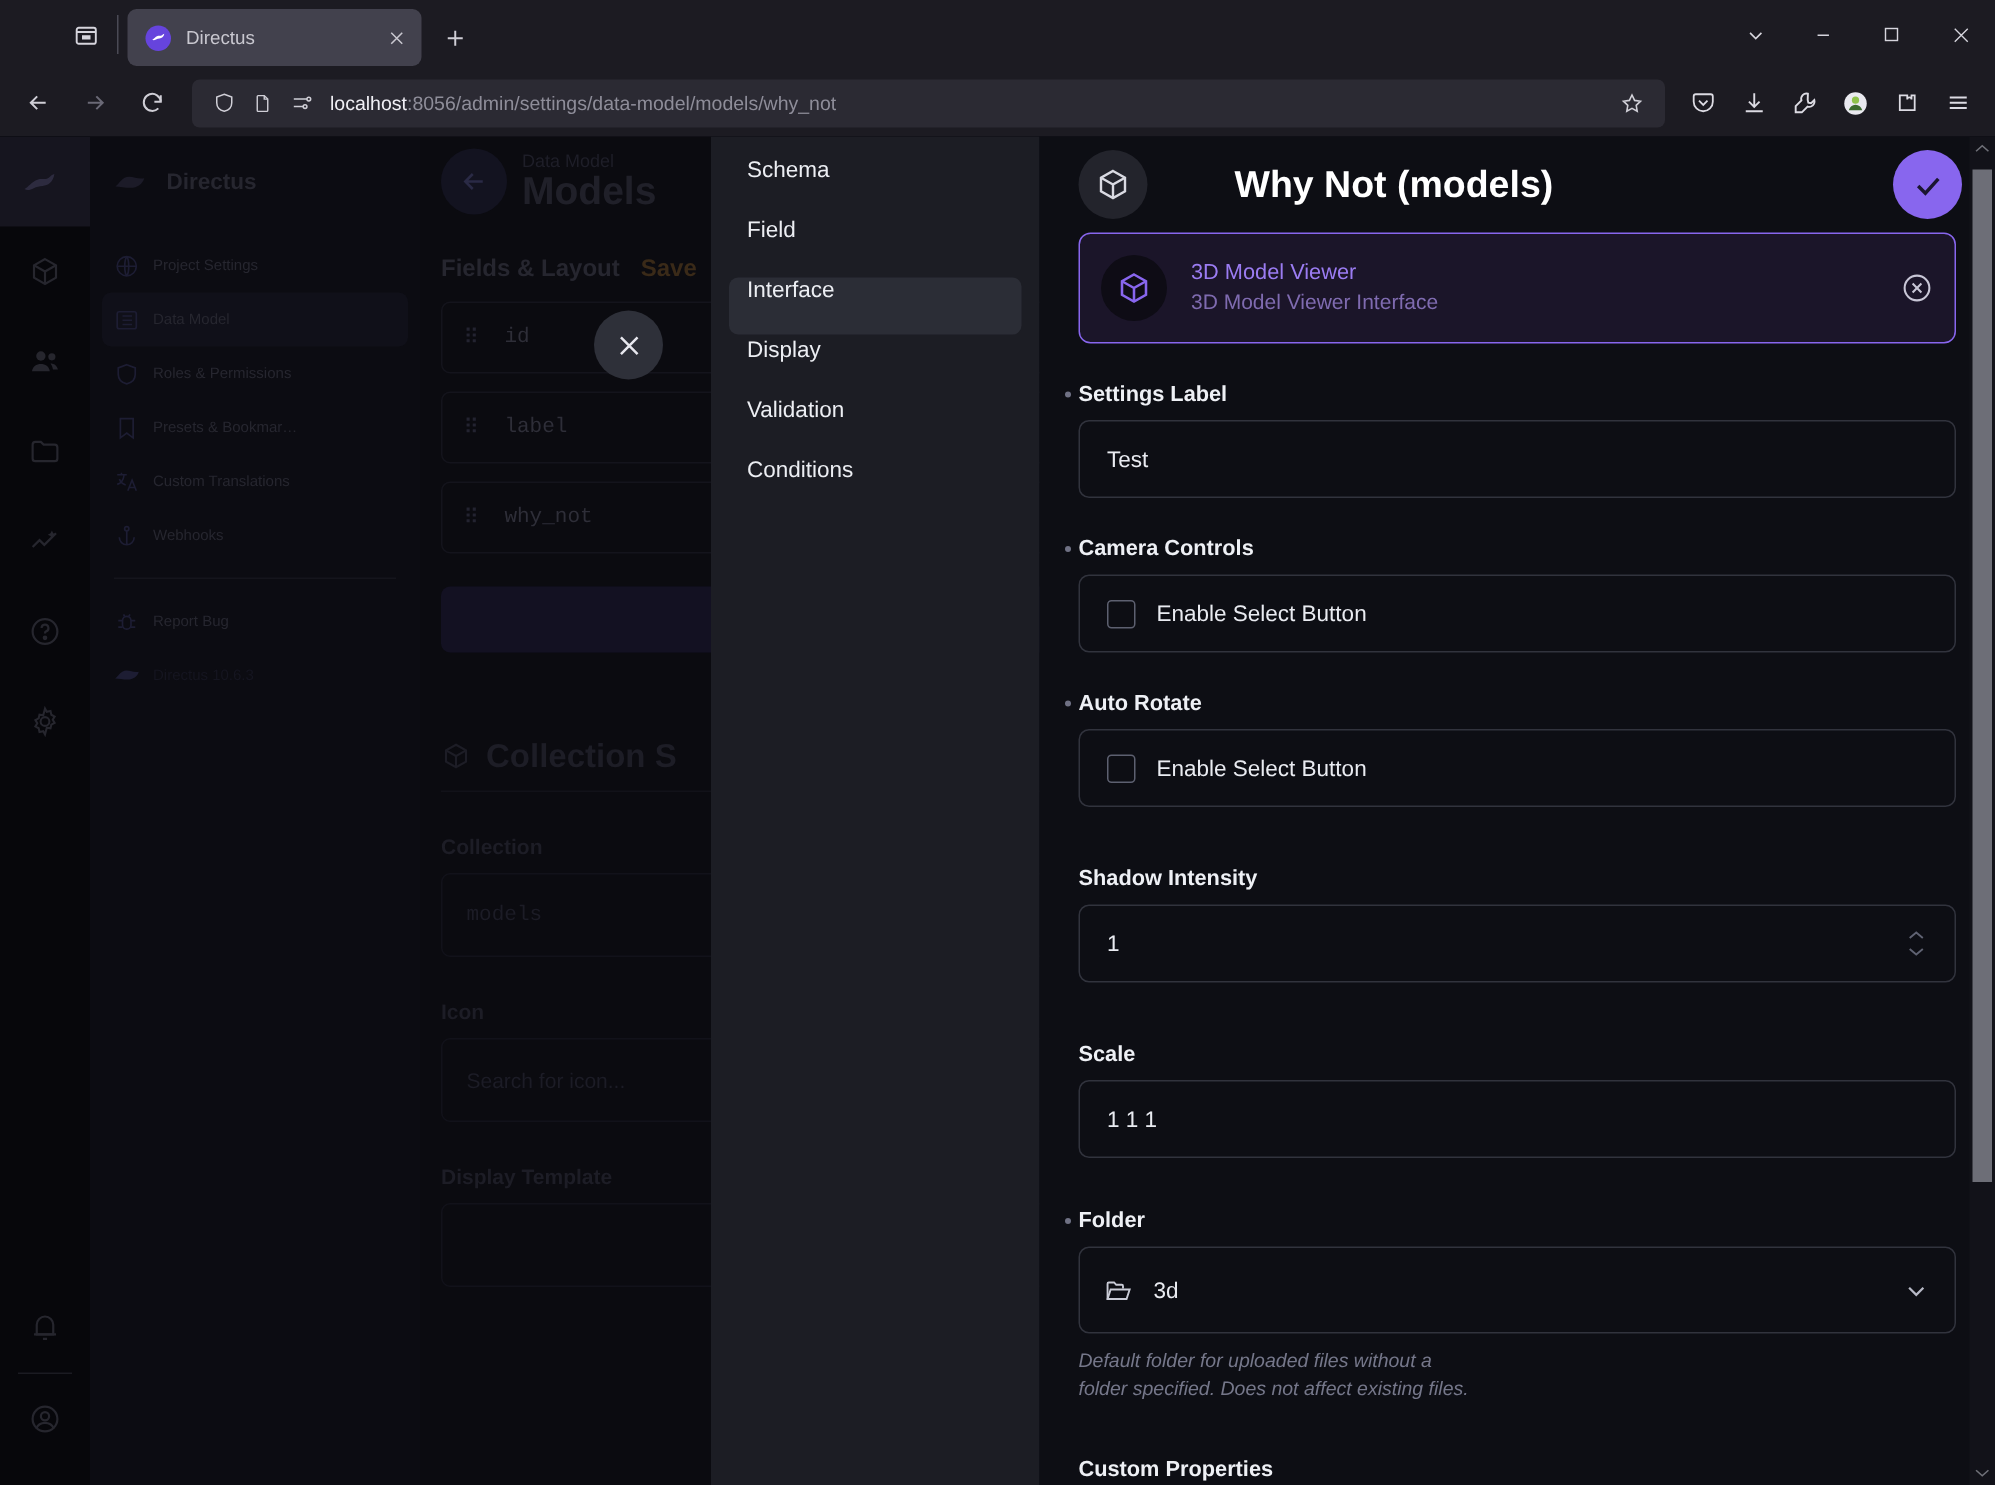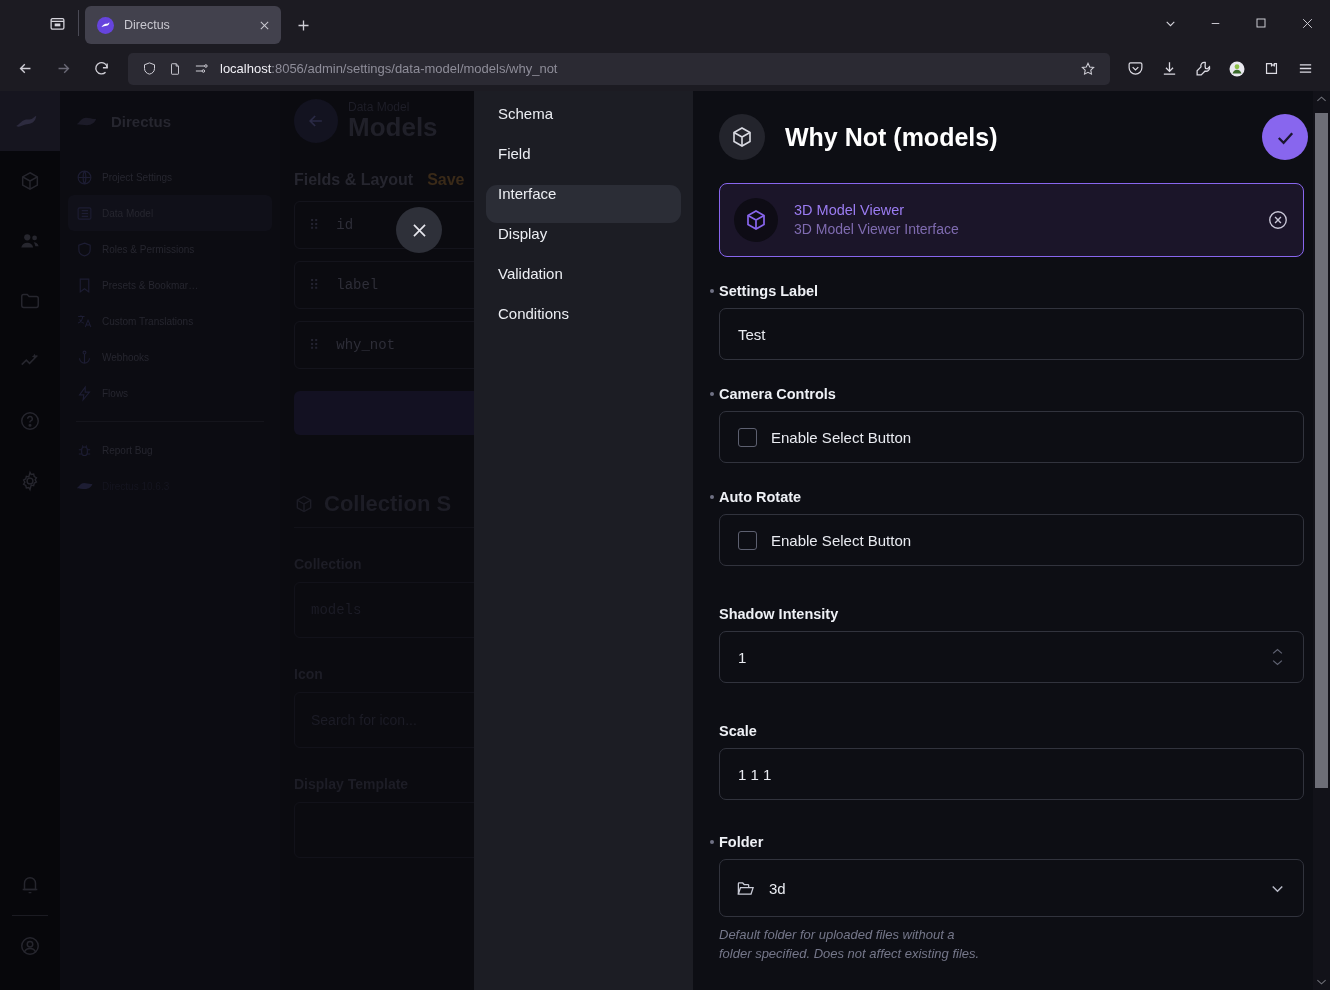--- a/index.html
+++ b/index.html
@@ -211,29 +211,30 @@
   .drawer-nav {
     width: 219px; flex: 0 0 auto; background: #1c1d24;
     padding: 14px 12px 0 12px;
   }
   .dn-item {
     height: 38px; display: flex; align-items: flex-start;
     padding: 0 12px; border-radius: 6px;
     color: #eceef3; font-size: 15px; cursor: pointer;
     margin-bottom: 2px;
   }
-  .dn-item.active { background: #2b2d36; border-radius: 11px; }
+  .dn-item.active { background: #2b2d36; }
 
   .drawer-main {
     flex: 1; background: #0d0e14; position: relative;
     overflow: hidden;
   }
   .dm-head {
-    height: 92px; display: flex; align-items: center;
+    height: 64px; display: flex; align-items: center;
     padding: 0 22px 0 26px;
+    gap: 38px;
   }
   .dm-avatar {
     width: 46px; height: 46px; border-radius: 50%;
     background: #23242c; display: flex;
     align-items: center; justify-content: center;
     color: #d9dae2; flex: 0 0 auto;
   }
   .dm-title {
     margin-left: 20px; flex: 1;
     font-size: 25px; font-weight: bold; color: #ffffff;
@@ -600,28 +601,20 @@
           <span>Custom Translations</span>
         </div>
         <div class="modnav-item">
           <span class="mi">
               <svg width="17" height="17" viewBox="0 0 24 24" stroke="currentColor" stroke-width="1.6" fill="none">
                 <circle cx="12" cy="5" r="2"></circle>
                 <path d="M12 7v13M5 13a7 7 0 0 0 14 0"></path>
               </svg>
             </span>
           <span>Webhooks</span>
-        </div>
-        <div class="modnav-item">
-          <span class="mi">
-              <svg width="17" height="17" viewBox="0 0 24 24" stroke="currentColor" stroke-width="1.6" fill="none">
-                <path d="M13 3L5 14h6l-1 7 9-11h-6z"></path>
-              </svg>
-            </span>
-          <span>Flows</span>
         </div>
         <div class="modnav-sep"></div>
         <div class="modnav-item">
           <span class="mi">
               <svg width="17" height="17" viewBox="0 0 24 24" stroke="currentColor" stroke-width="1.6" fill="none">
                 <rect x="8" y="7" width="8" height="12" rx="4"></rect>
                 <path d="M9 5l1 2M15 5l-1 2M4 11h4M16 11h4M4 17h4M16 17h4"></path>
               </svg>
             </span>
           <span>Report Bug</span>

